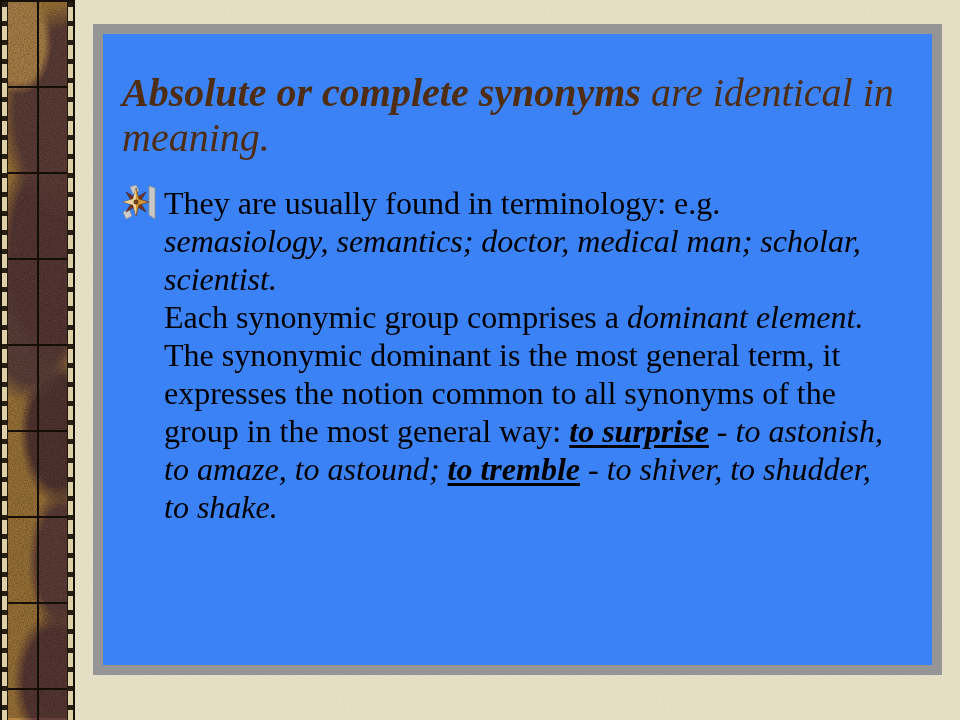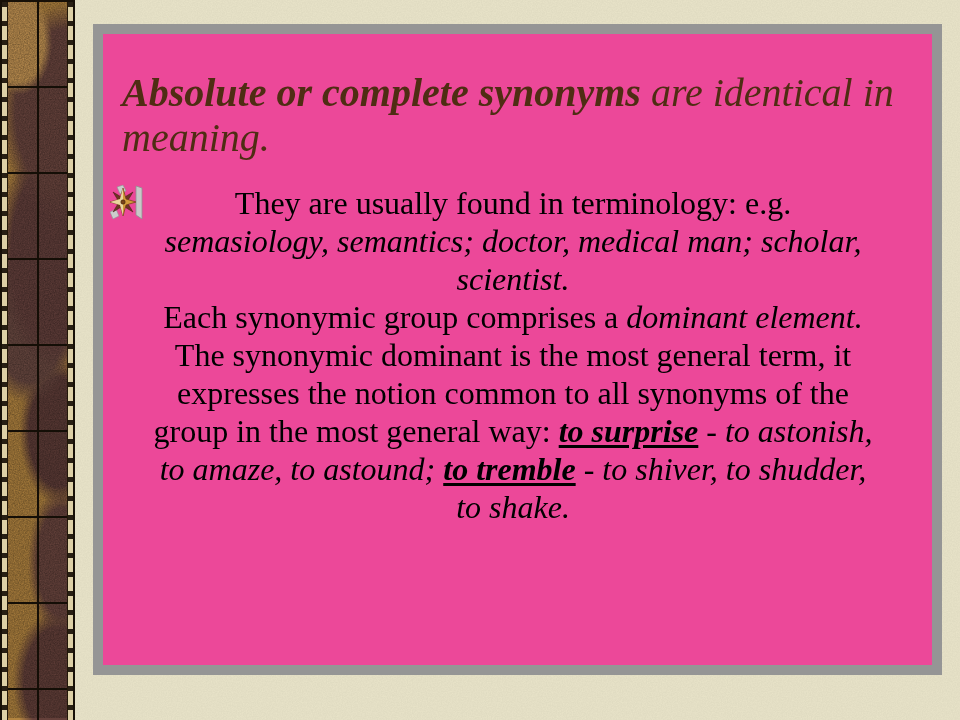--- a/index.html
+++ b/index.html
@@ -41,31 +41,31 @@
   .strip-edge{
     position:absolute;top:0;width:5px;height:720px;
     background-color:#ddd0a6;
     background-image:repeating-linear-gradient(to bottom, rgba(20,12,4,.9) 0 5px, rgba(0,0,0,0) 5px 19px);
   }
   .edge-l{left:0;} .edge-r{right:0;}
 
   
   .panel{
     position:absolute;left:93px;top:24px;width:849px;height:651px;z-index:3;
-    box-sizing:border-box;border:10px solid #959595;background:#ec4899;
+    box-sizing:border-box;border:10px solid #959595;background:#3b82f6;
   }
   .title{
     position:absolute;left:19px;top:36px;width:800px;margin:0;
     font-style:italic;font-weight:normal;
     font-size:40px;line-height:45px;color:#4f2d13;
   }
   .title .t-bold{font-weight:bold;}
   .bullet-row{
-    position:absolute;left:6px;top:150px;width:770px;
-    display:flex;align-items:flex-start;text-align:center;
+    position:absolute;left:19px;top:150px;width:770px;
+    display:flex;align-items:flex-start;
   }
   .bullet-icon{flex:0 0 36px;width:36px;height:36px;margin:1px 6px 0 0;}
   .body-text{
     margin:0;width:724px;
     font-size:32px;line-height:38px;color:#000000;font-style:normal;
   }
   .run{white-space:pre-wrap;}
   .it{font-style:italic;}
   .itu{font-style:italic;text-decoration:underline;text-underline-offset:3px;font-weight:bold;}
 </style>

